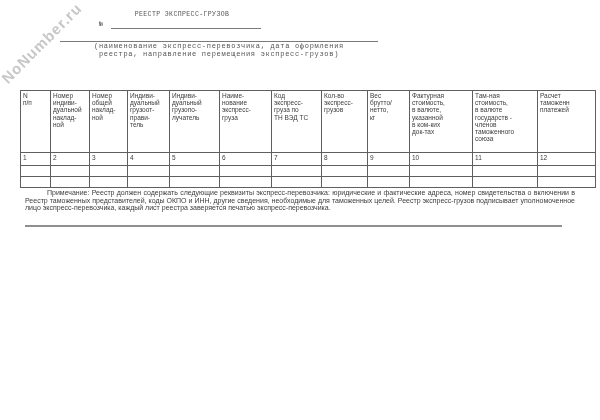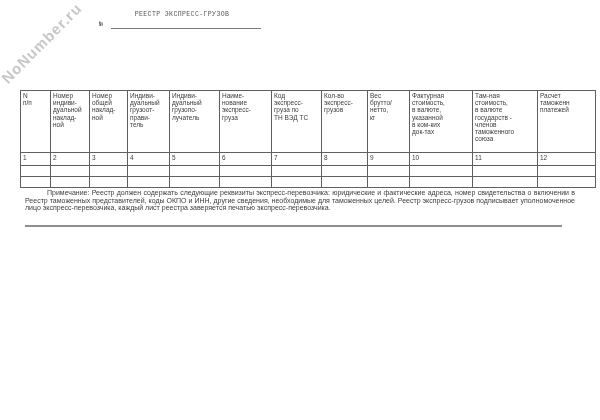--- a/index.html
+++ b/index.html
@@ -67,20 +67,24 @@
 <body>
 
 <div class="page">
 
   <div class="watermark">NoNumber.ru</div>
 
   <div class="doc-title">РЕЕСТР ЭКСПРЕСС-ГРУЗОВ</div>
   <span class="reg-no-sign">№</span>
   <div class="reg-no-line"></div>
 
+  <div class="fill-field fill-1">
+    <div class="caption">(наименование экспресс-перевозчика, дата оформления
+реестра, направление перемещения экспресс-грузов)</div>
+  </div>
 
 
   <table class="reg-table">
     <colgroup>
       <col style="width:30px">
         <col style="width:39px">
         <col style="width:38px">
       <col style="width:42px">
         <col style="width:50px">
         <col style="width:52px">

